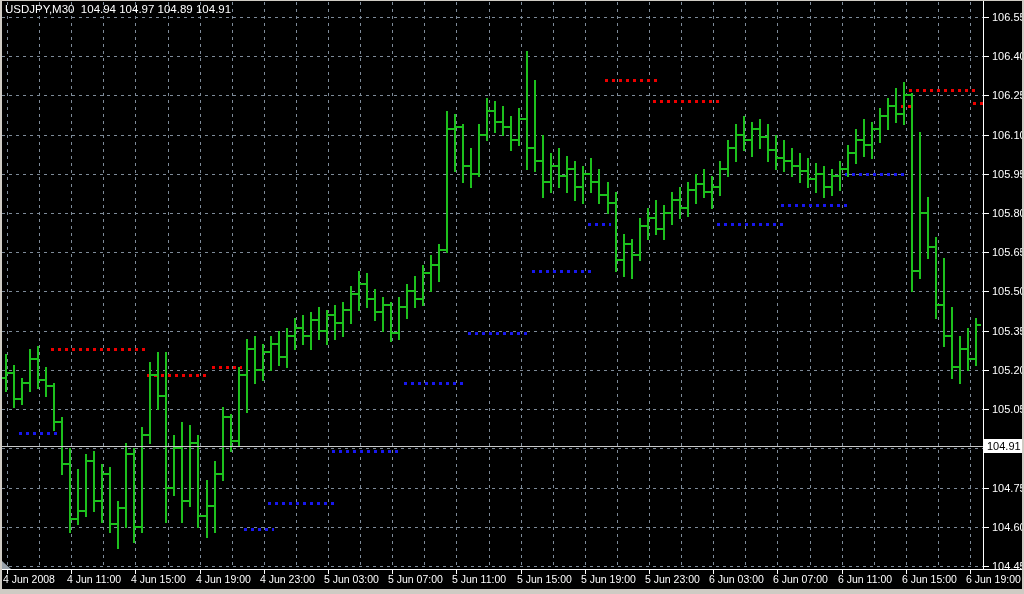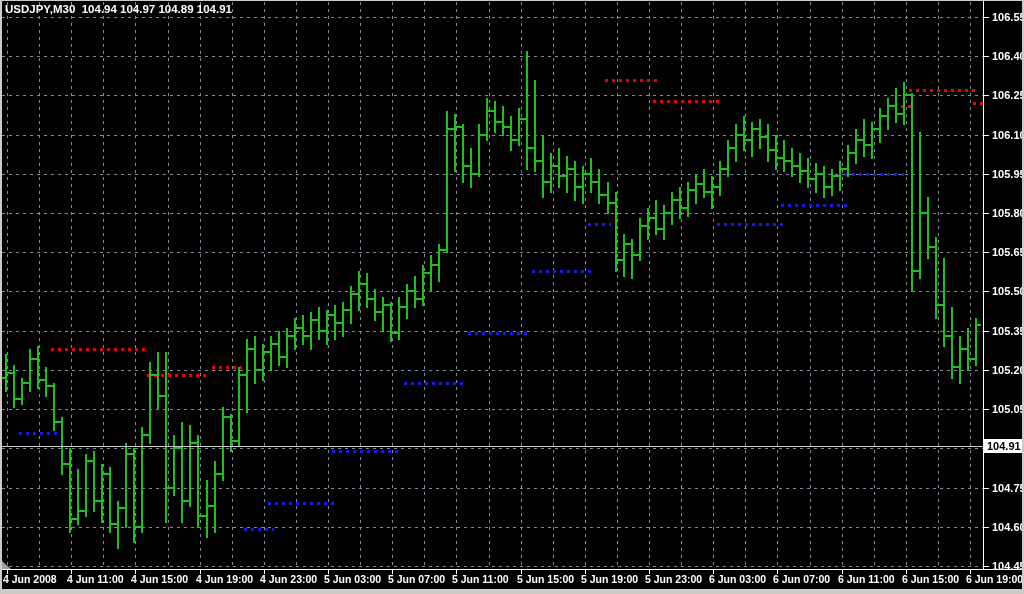--- a/index.html
+++ b/index.html
@@ -1,17 +1,17 @@
 <!DOCTYPE html>
 <html><head>
 <meta charset="utf-8">
 <style>
   html,body{margin:0;padding:0;background:#000;}
   #screen{position:relative;width:1024px;height:594px;background:#000;overflow:hidden;
-          font-family:"Liberation Sans",sans-serif;font-weight:bold;}
+          font-family:"Liberation Sans",sans-serif;}
   .frame{position:absolute;background:#cfcbc4;}
   #frame-top{left:0;top:0;width:1024px;height:1px;}
   #frame-left{left:0;top:0;width:2px;height:594px;}
   #frame-right{left:1022px;top:0;width:2px;height:594px;}
   #frame-bottom{left:0;top:589px;width:1024px;height:5px;}
   #chart-title{position:absolute;left:5px;top:3px;color:#fff;font-size:11.5px;
                white-space:pre;z-index:5;}
   #chart-svg{position:absolute;left:0;top:0;}
   #scroll-marker{position:absolute;left:2px;top:561px;width:0;height:0;
                  border-bottom:8px solid #97a0a9;border-right:9px solid transparent;z-index:4;}

